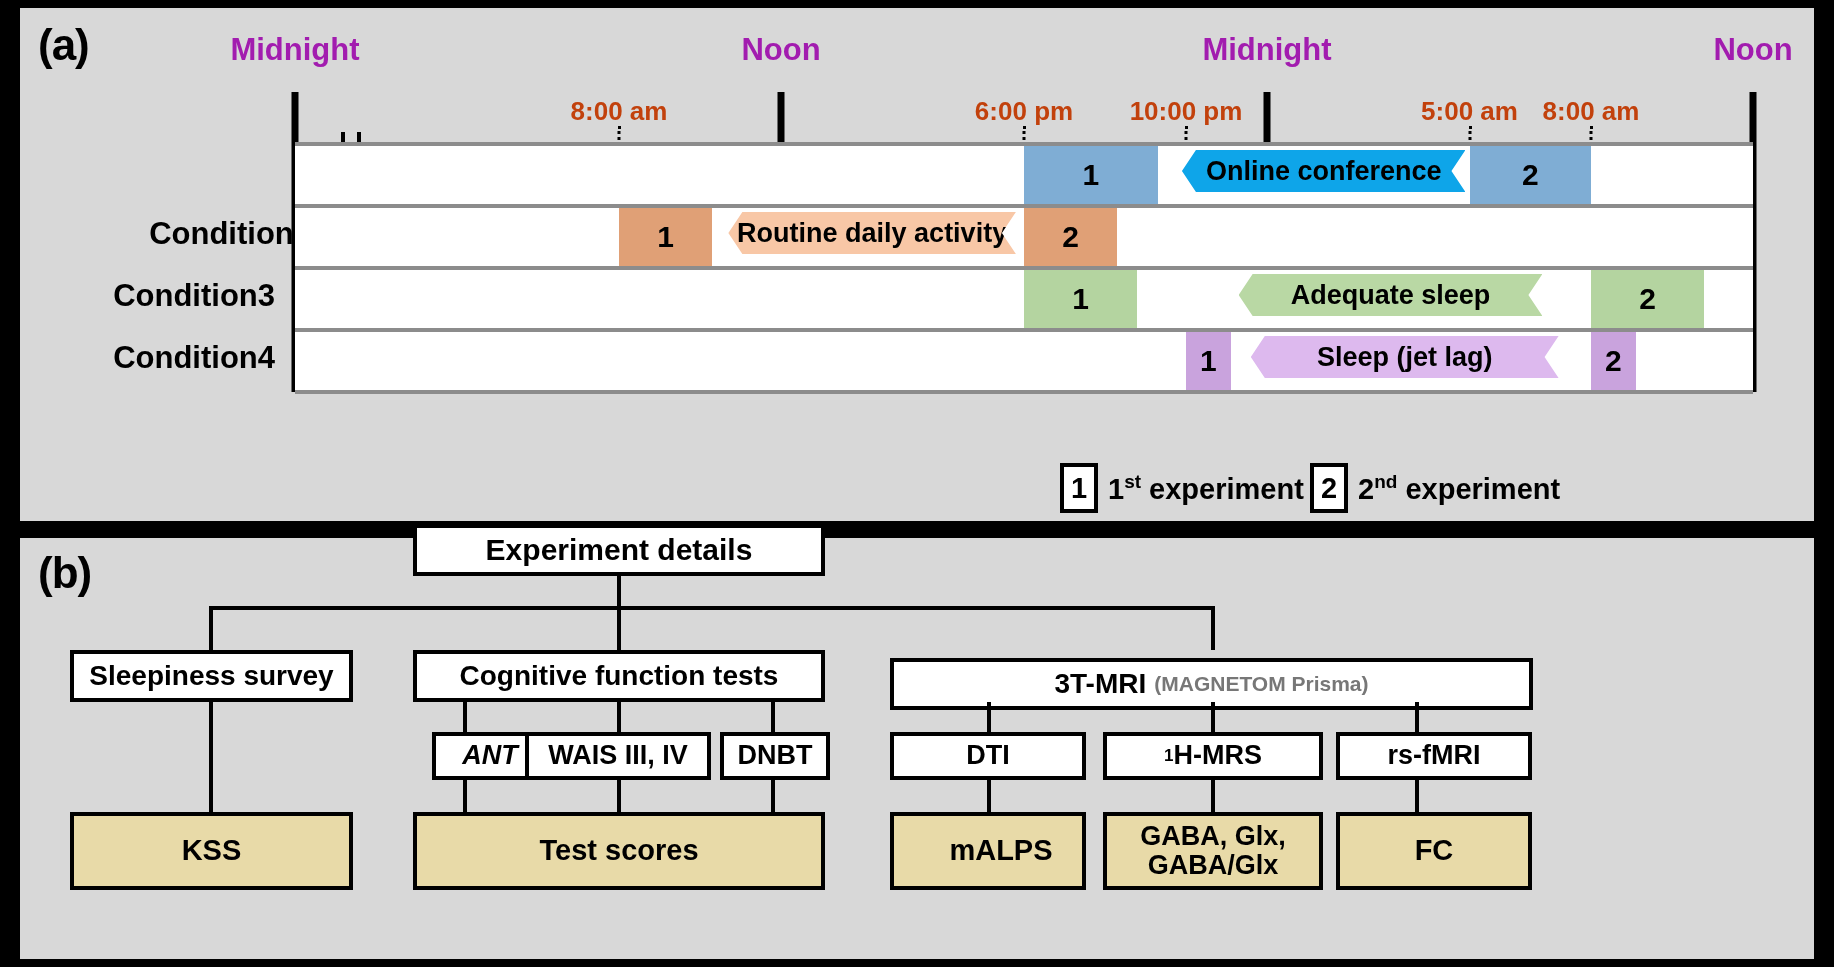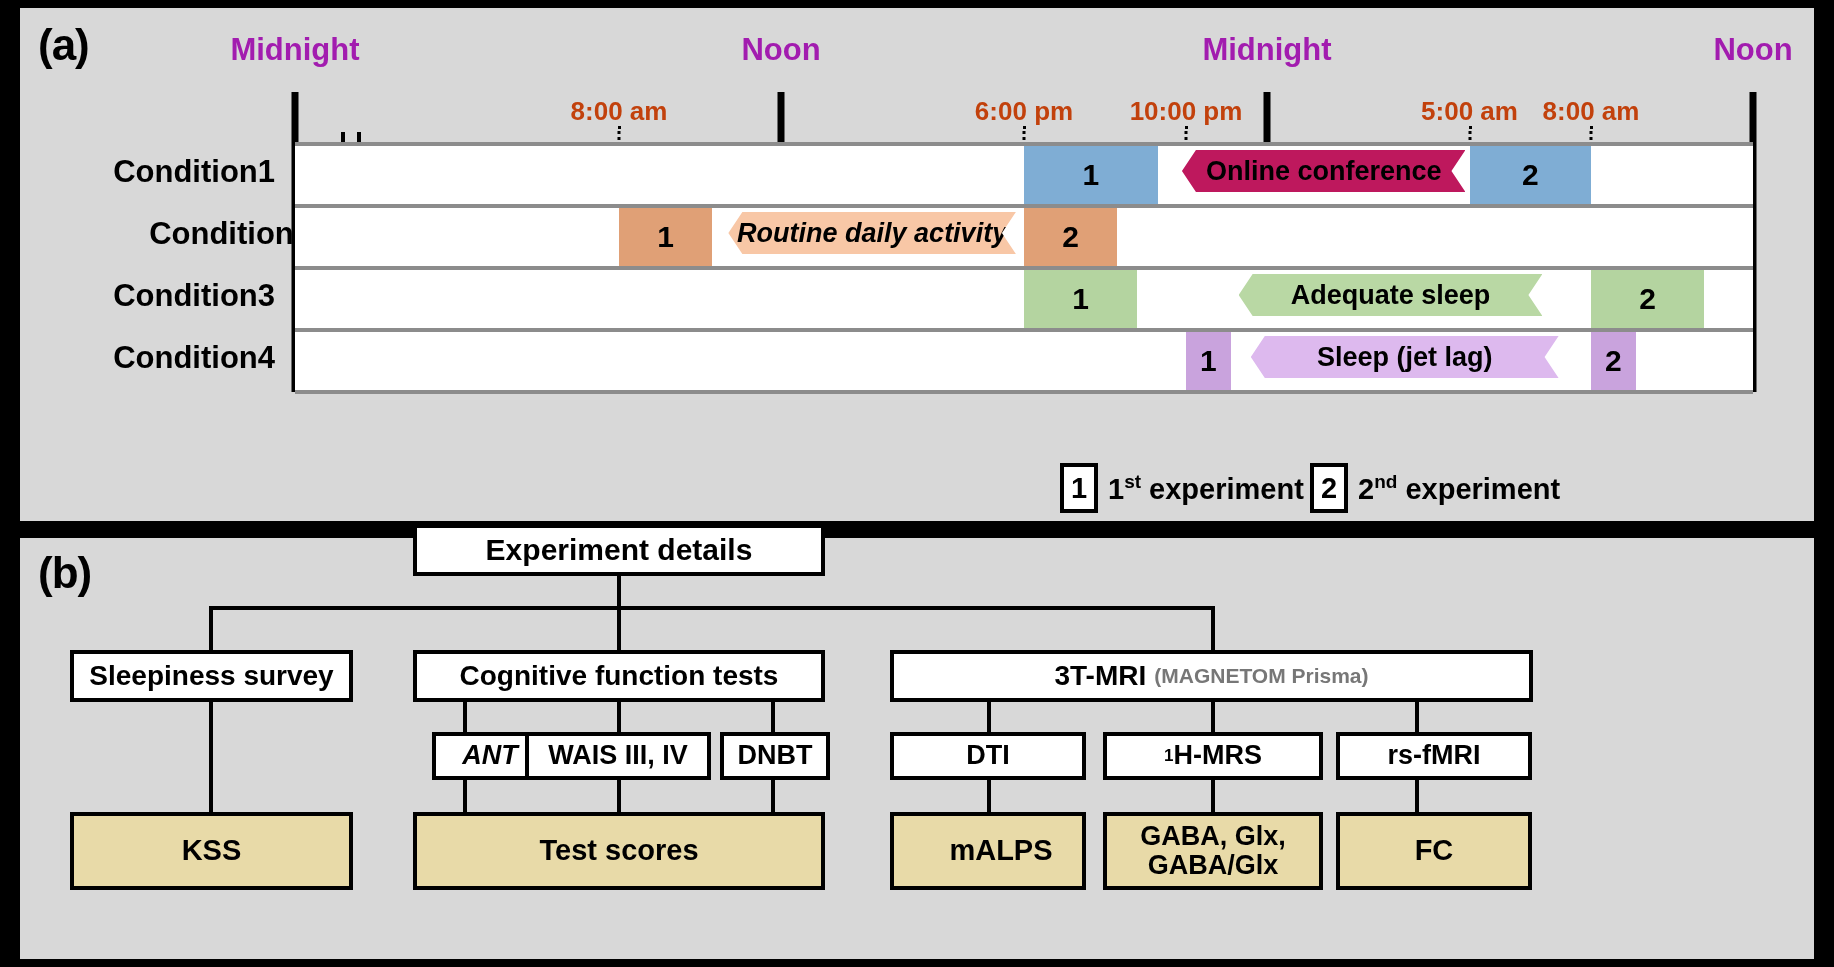--- a/index.html
+++ b/index.html
@@ -62,21 +62,20 @@
 </style>
 </head>
 <body>
 
 <div id="fig">
 
   <div class="panel" id="panel-a">
     <div class="panel-tag" style="left:18px;top:12px;">(a)</div>
 
     <div class="row-labels">
-        <div class="cond-label" style="top: 146px;">Condition1</div>
         <div class="cond-label" style="top: 208px; padding-left: 36px;">Condition2</div>
         <div class="cond-label" style="top: 270px;">Condition3</div>
         <div class="cond-label" style="top: 332px;">Condition4</div>
       </div>
     <div class="tl" id="tl">
         <div class="anchor" style="left: 0px; top: 84px; height: 300px;"></div>
         <div class="toplabel" style="left: 0px; top: 24px;">Midnight</div>
         <div class="anchor" style="left: 486px; top: 84px; height: 300px;"></div>
         <div class="toplabel" style="left: 486px; top: 24px;">Noon</div>
         <div class="anchor" style="left: 972px; top: 84px; height: 300px;"></div>
@@ -92,26 +91,26 @@
         <div class="dotted" style="left: 1174.5px; top: 118px; height: 266px;"></div>
         <div class="timelabel" style="left: 1174.5px; top: 88px;">5:00 am</div>
         <div class="dotted" style="left: 1296px; top: 118px; height: 266px;"></div>
         <div class="timelabel" style="left: 1296px; top: 88px;">8:00 am</div>
         <div class="brk" style="left: 46px; top: 124px; height: 260px;"></div>
         <div class="brk" style="left: 62px; top: 124px; height: 260px;"></div>
         <div class="row" style="top: 134px; height: 58px;">
           <div class="bar" style="left: 729px; width: 133.65px; background: rgb(127, 173, 212);">1</div>
           <div class="bar" style="left: 1174.5px; width: 121.5px; background: rgb(127, 173, 212);">2</div>
         </div>
-        <div class="hex" style="left: 886.95px; width: 283.5px; top: 142px; height: 42px; background: #be185d;">Online conference</div>
+        <div class="hex" style="left: 886.95px; width: 283.5px; top: 142px; height: 42px; background: #0ea5e9;">Online conference</div>
         <div class="row" style="top: 196px; height: 58px;">
           <div class="bar" style="left: 324px; width: 93.15px; background: rgb(224, 160, 118);">1</div>
           <div class="bar" style="left: 729px; width: 93.15px; background: rgb(224, 160, 118);">2</div>
         </div>
-        <div class="hex" style="left: 433.35px; width: 287.55px; top: 204px; height: 42px; background: rgb(248, 199, 166); font-style: italic;">Routine daily activity</div>
+        <div class="hex" style="left: 433.35px; width: 287.55px; top: 204px; height: 42px; background: rgb(248, 199, 166);">Routine daily activity</div>
         <div class="row" style="top: 258px; height: 58px;">
           <div class="bar" style="left: 729px; width: 113.4px; background: rgb(180, 212, 160);">1</div>
           <div class="bar" style="left: 1296px; width: 113.4px; background: rgb(180, 212, 160);">2</div>
         </div>
         <div class="hex" style="left: 943.65px; width: 303.75px; top: 266px; height: 42px; background: rgb(185, 216, 164);">Adequate sleep</div>
         <div class="row" style="top: 320px; height: 58px;">
           <div class="bar" style="left: 891px; width: 44.55px; background: rgb(201, 163, 221);">1</div>
           <div class="bar" style="left: 1296px; width: 44.55px; background: rgb(201, 163, 221);">2</div>
         </div>
         <div class="hex" style="left: 955.8px; width: 307.8px; top: 328px; height: 42px; background: rgb(221, 185, 238);">Sleep (jet lag)</div>
@@ -133,21 +132,21 @@
     <div class="panel-tag" style="left:18px;top:10px;">(b)</div>
     <div id="flow-host">
         <div class="node" style="left: 393px; top: -14px; width: 412px; height: 52px; font-size: 30px;">Experiment details</div>
         <div class="conn" style="left: 597px; top: 38px; width: 4px; height: 32px;"></div>
         <div class="conn" style="left: 189px; top: 68px; width: 1004px; height: 4px;"></div>
         <div class="conn" style="left: 189px; top: 68px; width: 4px; height: 44px;"></div>
         <div class="conn" style="left: 597px; top: 68px; width: 4px; height: 44px;"></div>
         <div class="conn" style="left: 1191px; top: 68px; width: 4px; height: 44px;"></div>
         <div class="node" style="left: 50px; top: 112px; width: 283px; height: 52px; font-size: 28px;">Sleepiness survey</div>
         <div class="node" style="left: 393px; top: 112px; width: 412px; height: 52px; font-size: 28px;">Cognitive function tests</div>
-        <div class="node" style="left: 870px; top: 112px; width: 643px; height: 52px; font-size: 28px;">
+        <div class="node" style="left: 870px; top: 120px; width: 643px; height: 52px; font-size: 28px;">
           <span>3T-MRI</span>
           <span class="sub">(MAGNETOM Prisma)</span>
         </div>
         <div class="conn" style="left: 443px; top: 164px; width: 4px; height: 30px;"></div>
         <div class="conn" style="left: 597px; top: 164px; width: 4px; height: 30px;"></div>
         <div class="conn" style="left: 751px; top: 164px; width: 4px; height: 30px;"></div>
         <div class="node" style="left: 412px; top: 194px; width: 116px; height: 48px; font-size: 27px; font-style: italic;">ANT</div>
         <div class="node" style="left: 505px; top: 194px; width: 186px; height: 48px; font-size: 27px;">WAIS III, IV</div>
         <div class="node" style="left: 700px; top: 194px; width: 110px; height: 48px; font-size: 27px;">DNBT</div>
         <div class="conn" style="left: 967px; top: 164px; width: 4px; height: 30px;"></div>

